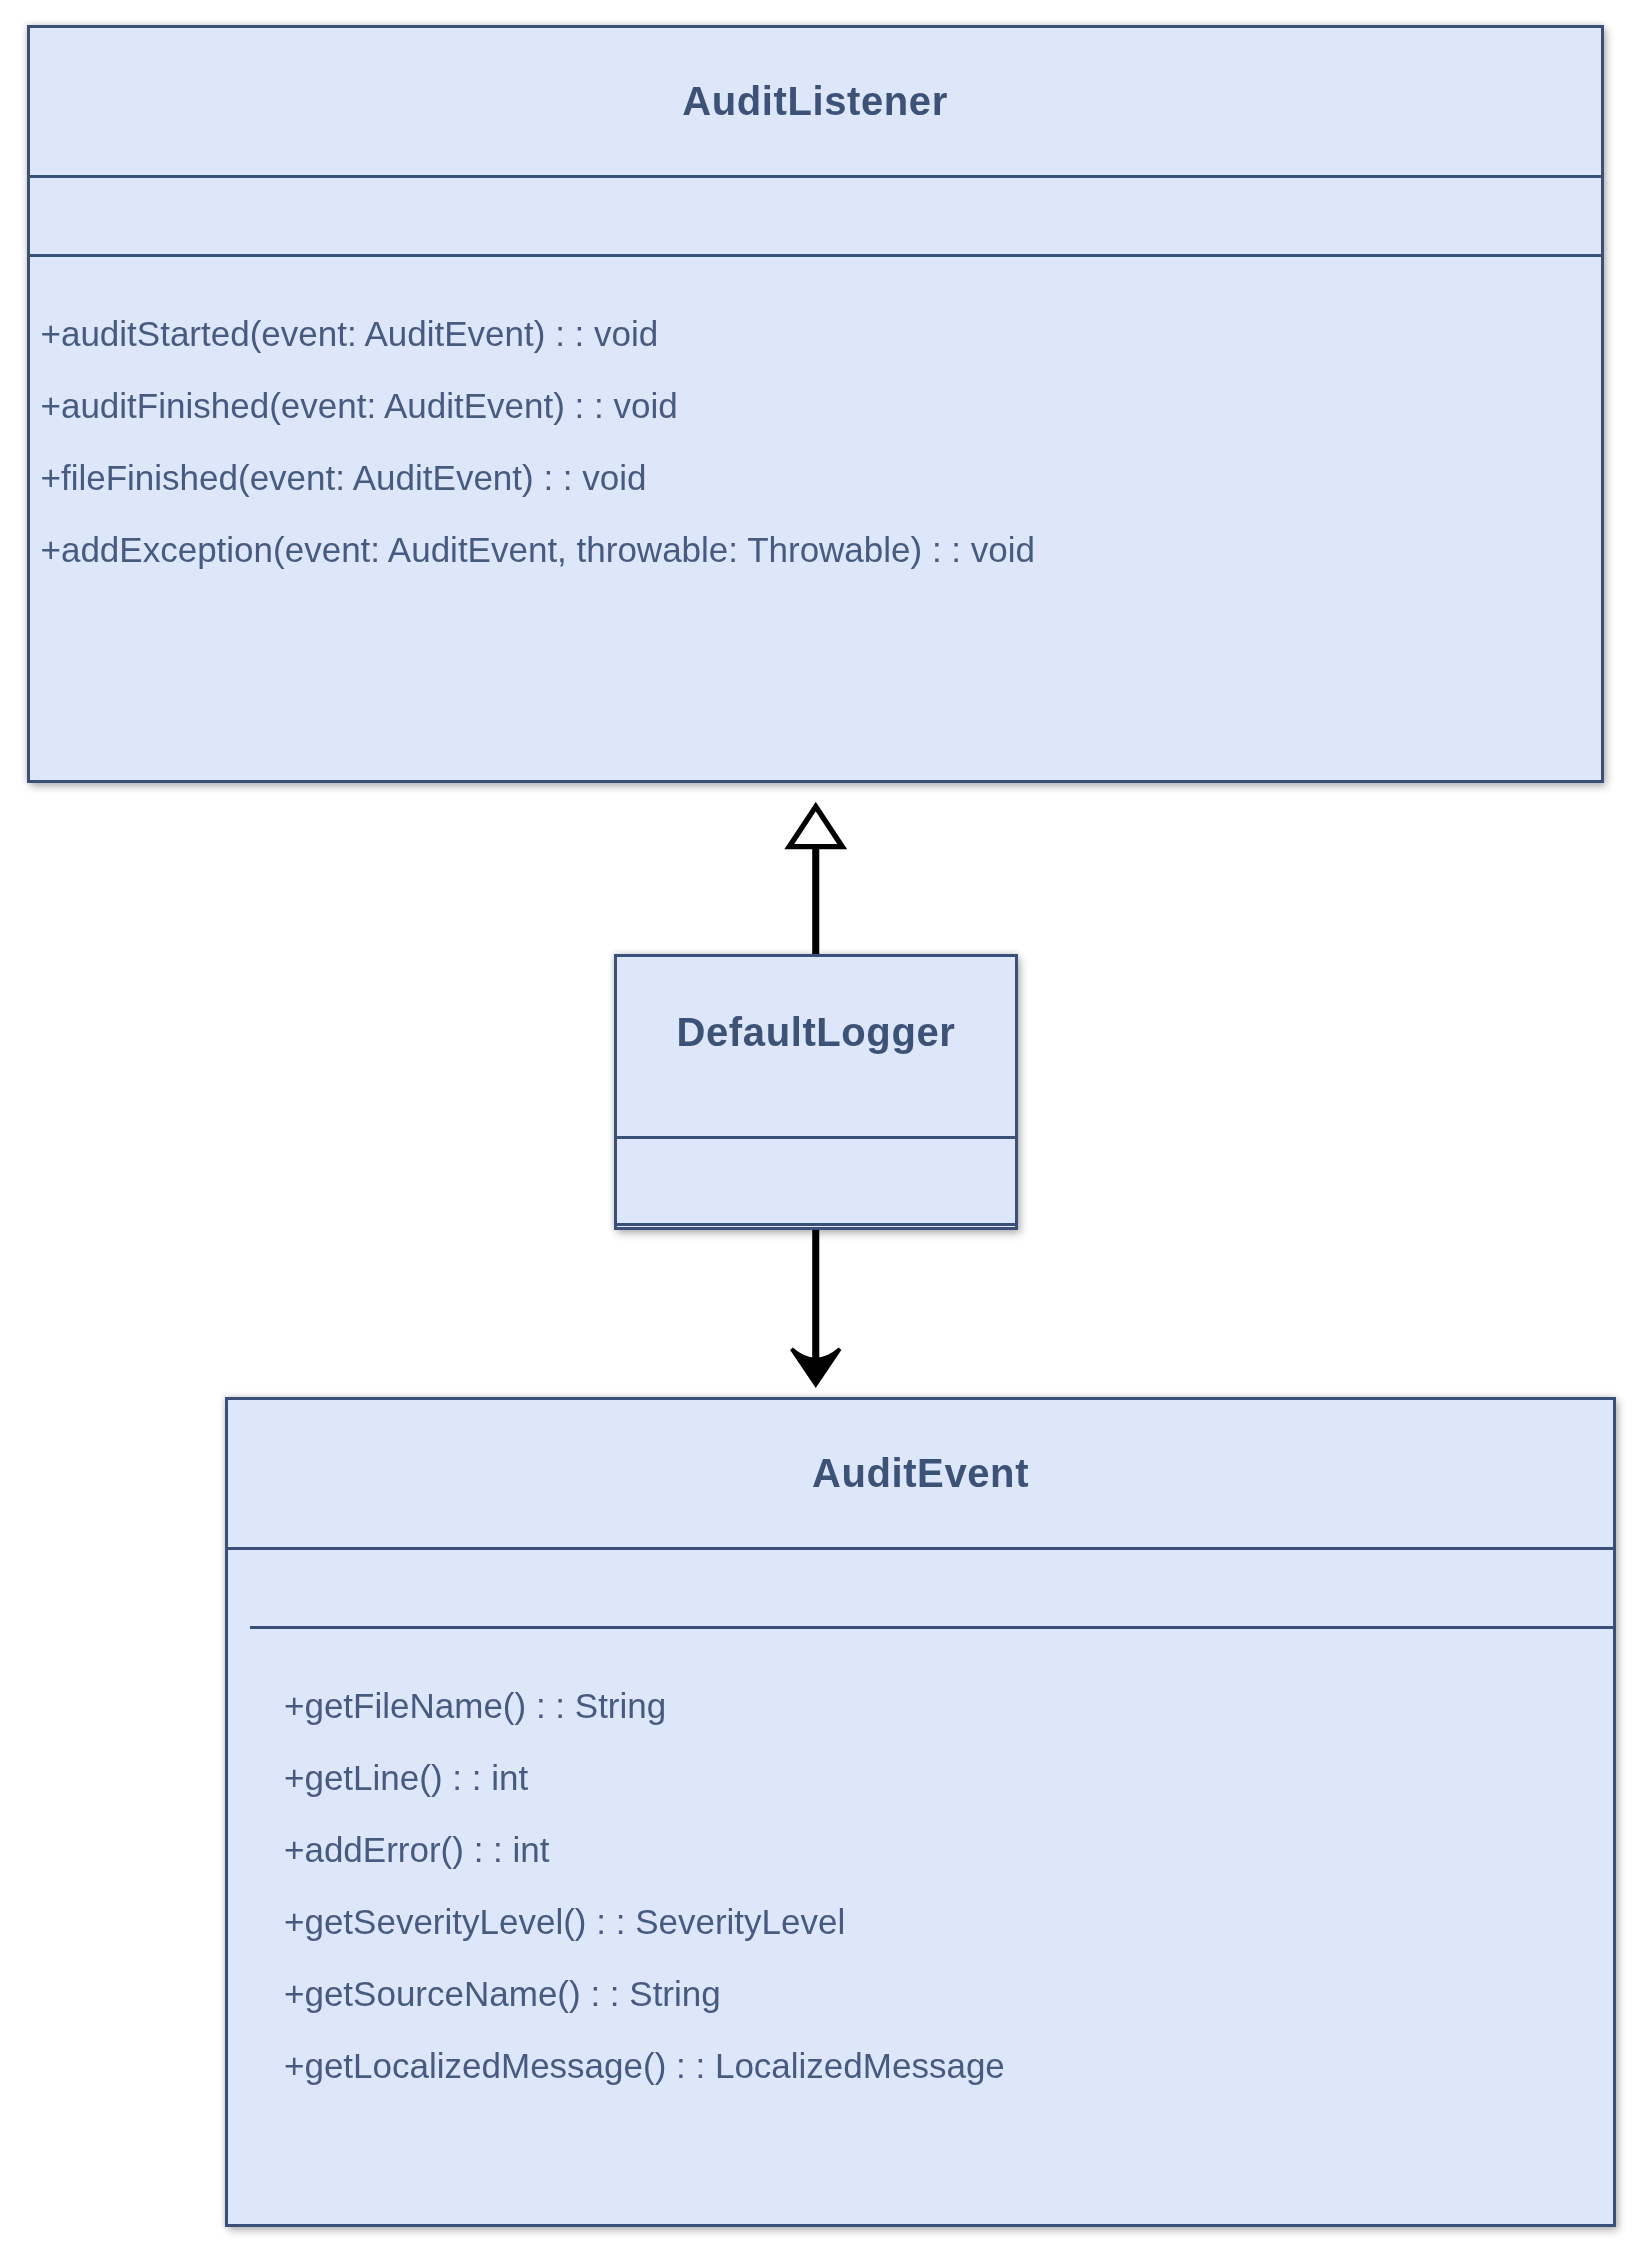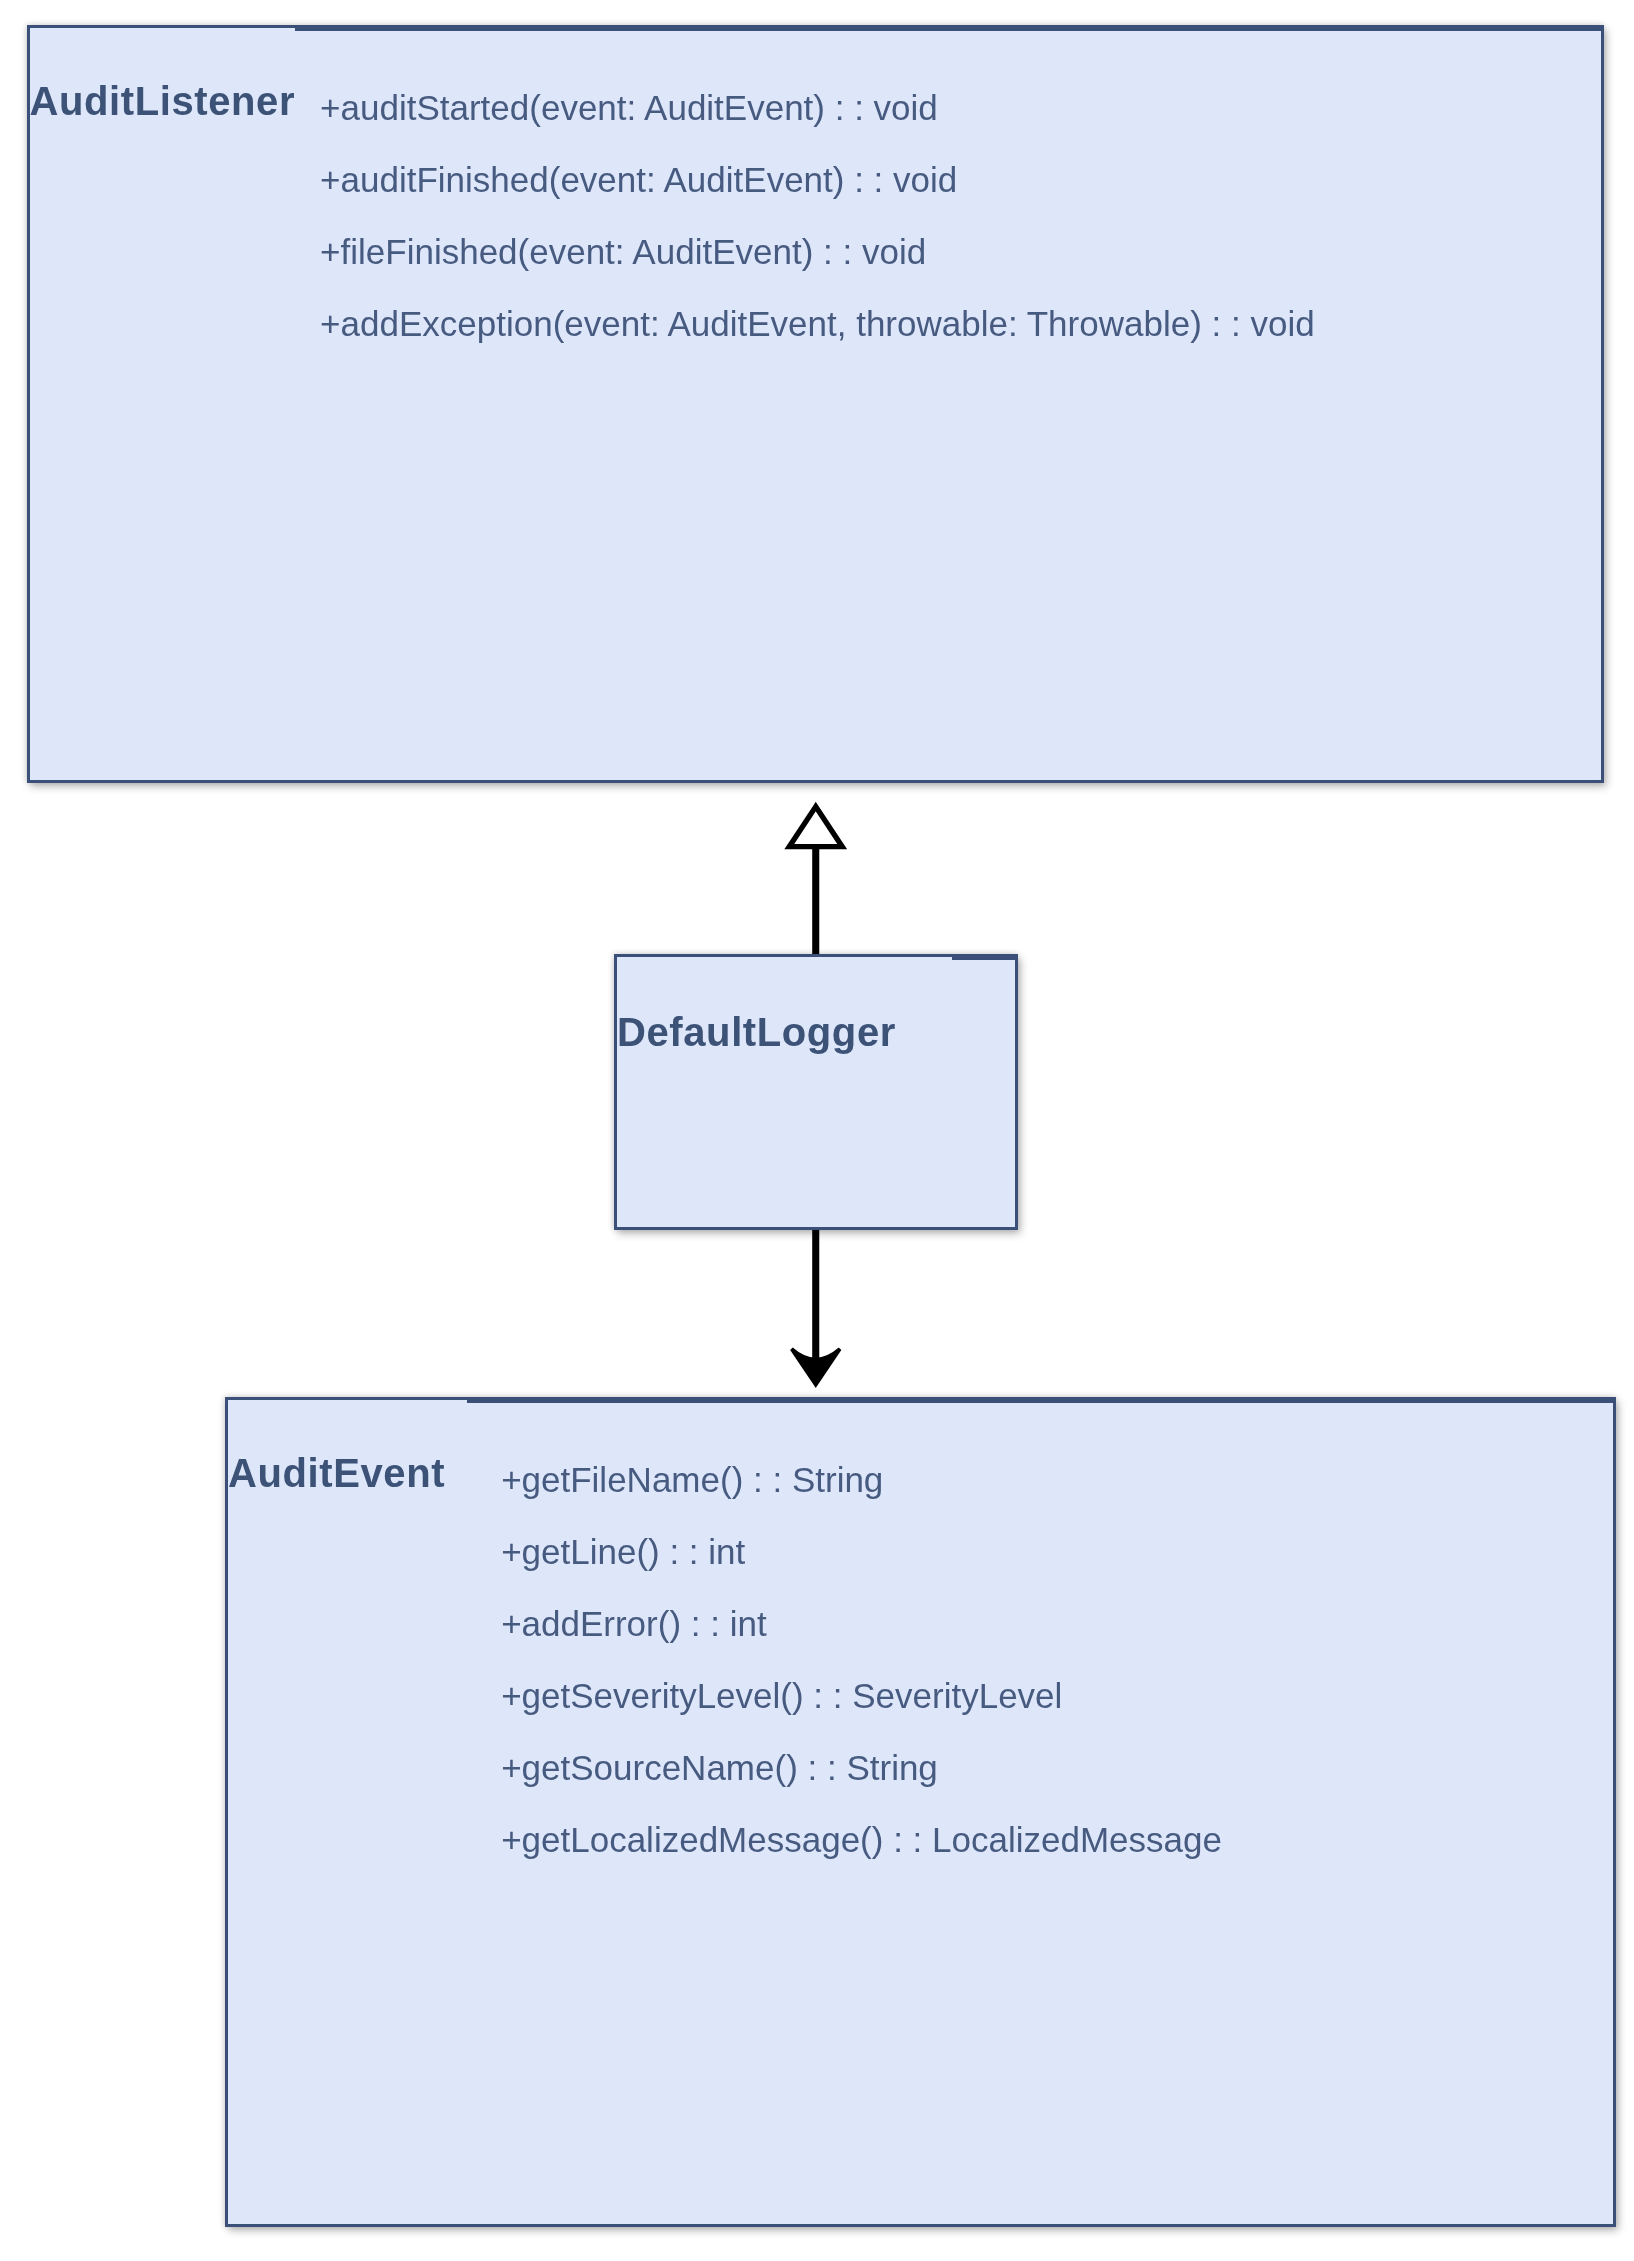--- a/index.html
+++ b/index.html
@@ -18,21 +18,21 @@
   .edges {
     position: absolute;
     left: 0;
     top: 0;
     pointer-events: none;
   }
   .class-box {
     position: absolute;
     box-sizing: border-box;
     display: flex;
-    flex-direction: row;
+    flex-direction: column;
     background: #dee6fa;
     border: 3.5px solid #3a5078;
     box-shadow: 2.9px 4.1px 8.2px rgba(0,0,0,0.30), -1.2px -1.2px 5.9px rgba(0,0,0,0.14);
   }
   .class-title {
     display: flex;
     align-items: center;
     justify-content: center;
     font-weight: bold;
     font-size: 40px;
@@ -50,21 +50,21 @@
   }
   .method {
     line-height: 72px;
     white-space: nowrap;
   }
 
   
   #box-auditlistener { left: 26.5px; top: 25px; width: 1577px; height: 758px; }
   #box-auditlistener .class-title { height: 147px; }
   #box-auditlistener .attrs { height: 79px; }
-  #box-auditlistener .methods { flex: 1; padding-left: 25px; }
+  #box-auditlistener .methods { flex: 1; padding-left: 11px; }
 
   
   #box-defaultlogger { left: 614px; top: 954px; width: 404px; height: 276px; gap: 28px; }
   #box-defaultlogger .class-title { height: 151px; }
   #box-defaultlogger .attrs { height: 59px; }
   #box-defaultlogger .ops { flex: 1; }
 
   
   #box-auditevent { left: 225px; top: 1397px; width: 1391px; height: 830px; }
   #box-auditevent .class-title { height: 147px; }

